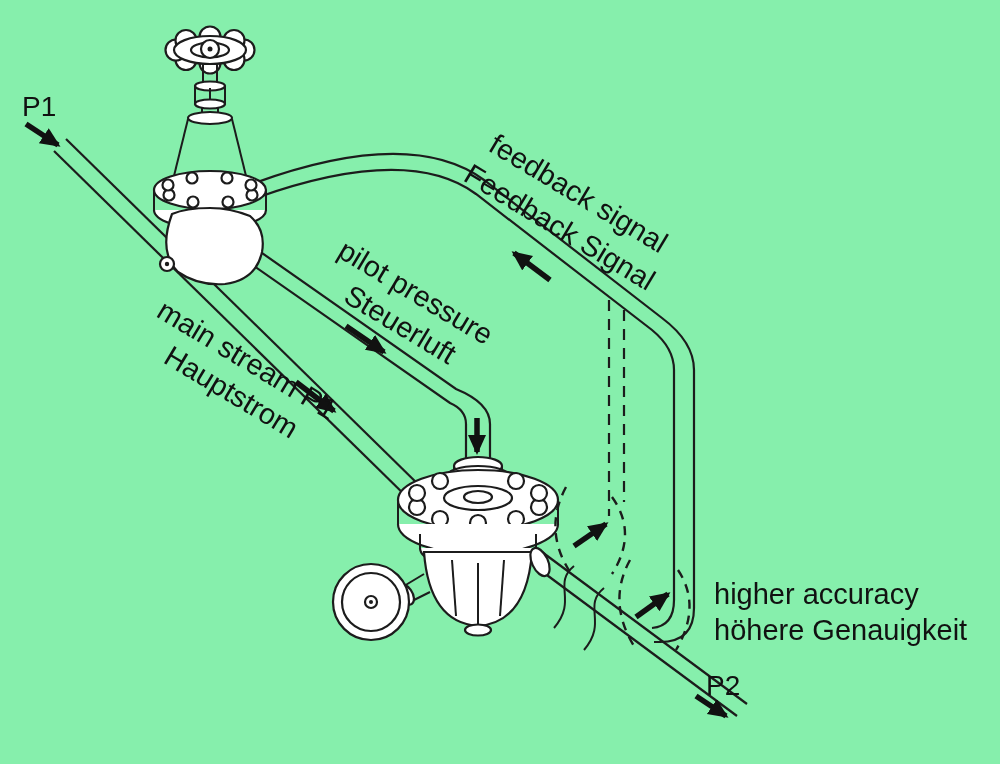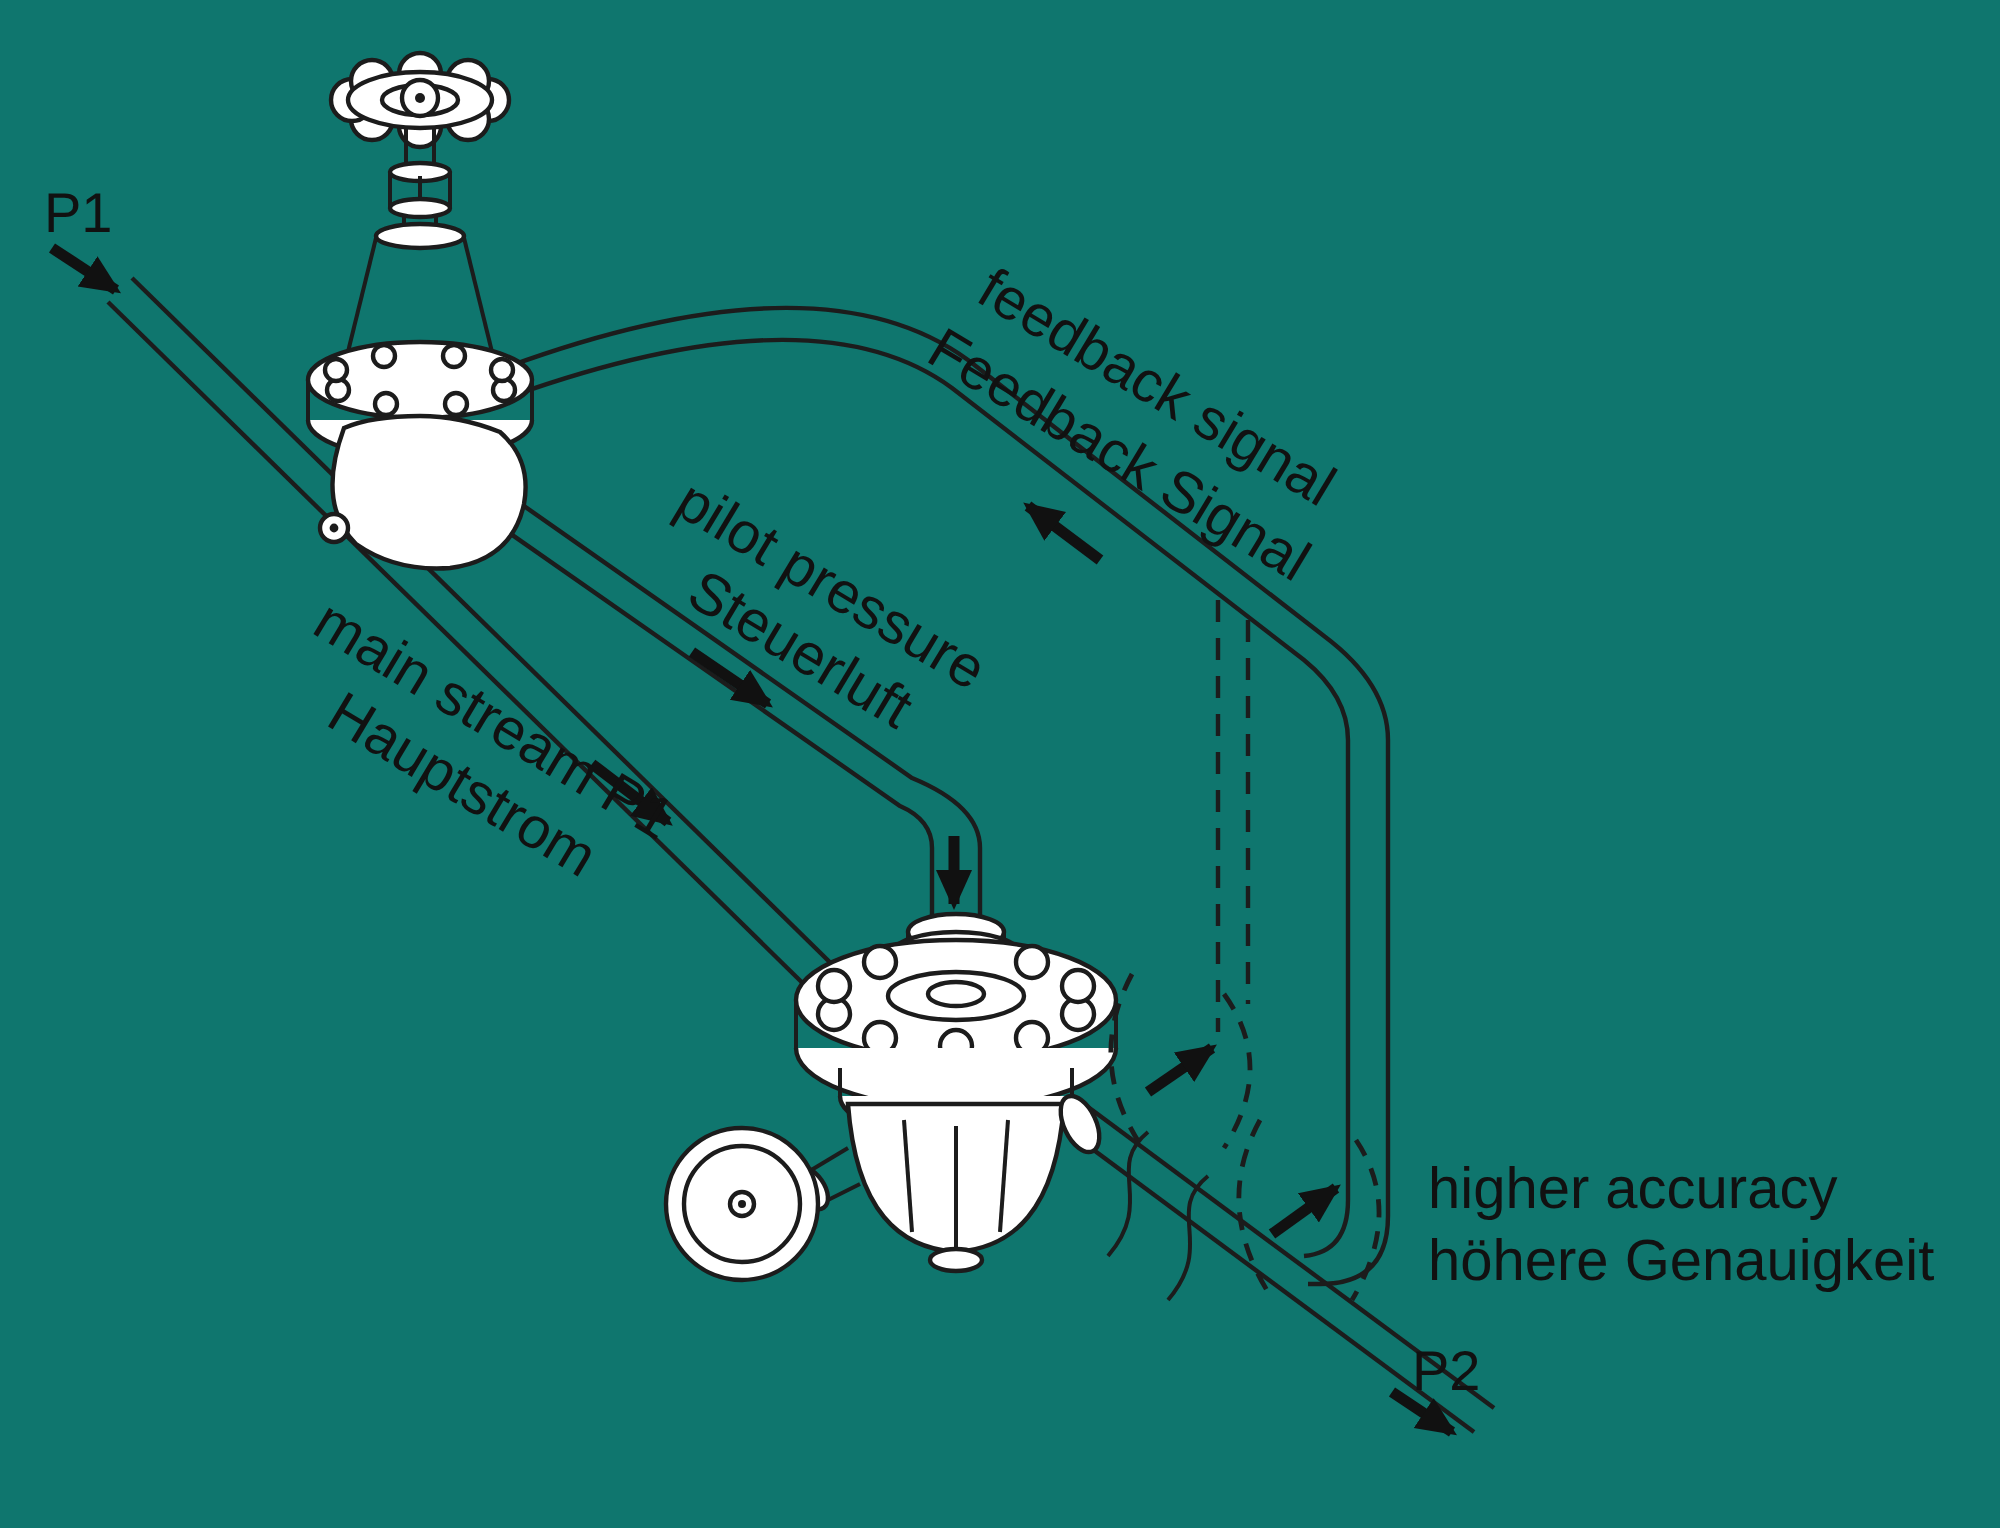--- a/index.html
+++ b/index.html
@@ -4,21 +4,21 @@
 <style>
   html, body {
     margin: 0;
     padding: 0;
     background: #ffffff;
   }
   .stage {
     position: relative;
     width: 1000px;
     height: 764px;
-    background: #0f766e;
+    background: #86efac;
     overflow: hidden;
   }
   svg {
     display: block;
   }
   .pipe {
     fill: none;
     stroke: #1c1c1c;
     stroke-width: 2.2;
   }

